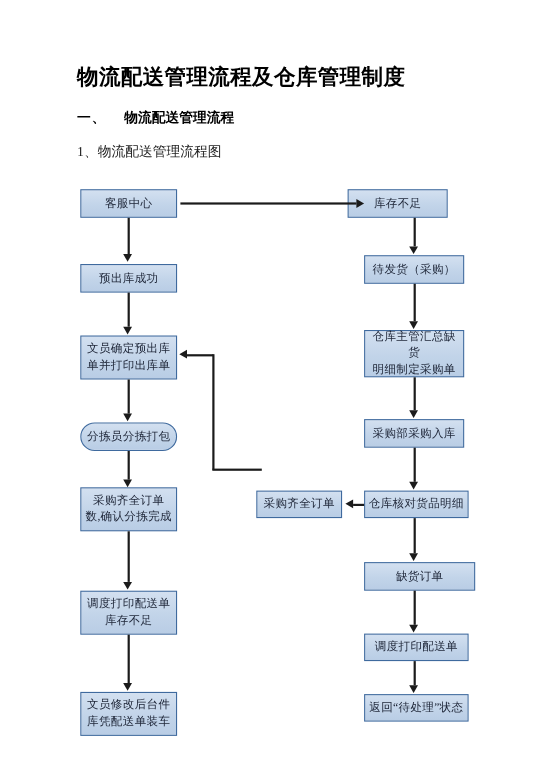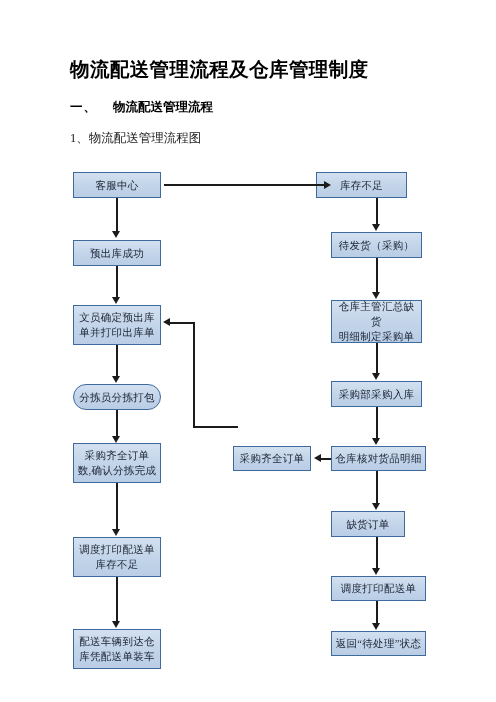--- a/index.html
+++ b/index.html
@@ -122,21 +122,21 @@
 
   <div class="node" style="left:73px;top:537px;width:88px;height:40px;">
     <span class="txt">
       <span class="l1">调度打印配送单</span>
       <span class="l2">库存不足</span>
     </span>
   </div>
 
   <div class="node" style="left:73px;top:629px;width:88px;height:40px;">
     <span class="txt">
-      <span class="l1">配送车辆到达仓</span>
+      <span class="l1">文员修改后台件</span>
       <span class="l2">库凭配送单装车</span>
     </span>
   </div>
 
   <div class="node" style="left:233px;top:446px;width:78px;height:25px;">
     <span class="txt">
       <span class="l1">采购齐全订单</span>
     </span>
   </div>
 
@@ -164,21 +164,21 @@
       <span class="l1">采购部采购入库</span>
     </span>
   </div>
 
   <div class="node" style="left:331px;top:446px;width:95px;height:25px;">
     <span class="txt">
       <span class="l1">仓库核对货品明细</span>
     </span>
   </div>
 
-  <div class="node" style="left:331px;top:511px;width:74px;height:26px;">
+  <div class="node" style="left:331px;top:511px;width:101px;height:26px;">
     <span class="txt">
       <span class="l1">缺货订单</span>
     </span>
   </div>
 
   <div class="node" style="left:331px;top:576px;width:95px;height:25px;">
     <span class="txt">
       <span class="l1">调度打印配送单</span>
     </span>
   </div>

